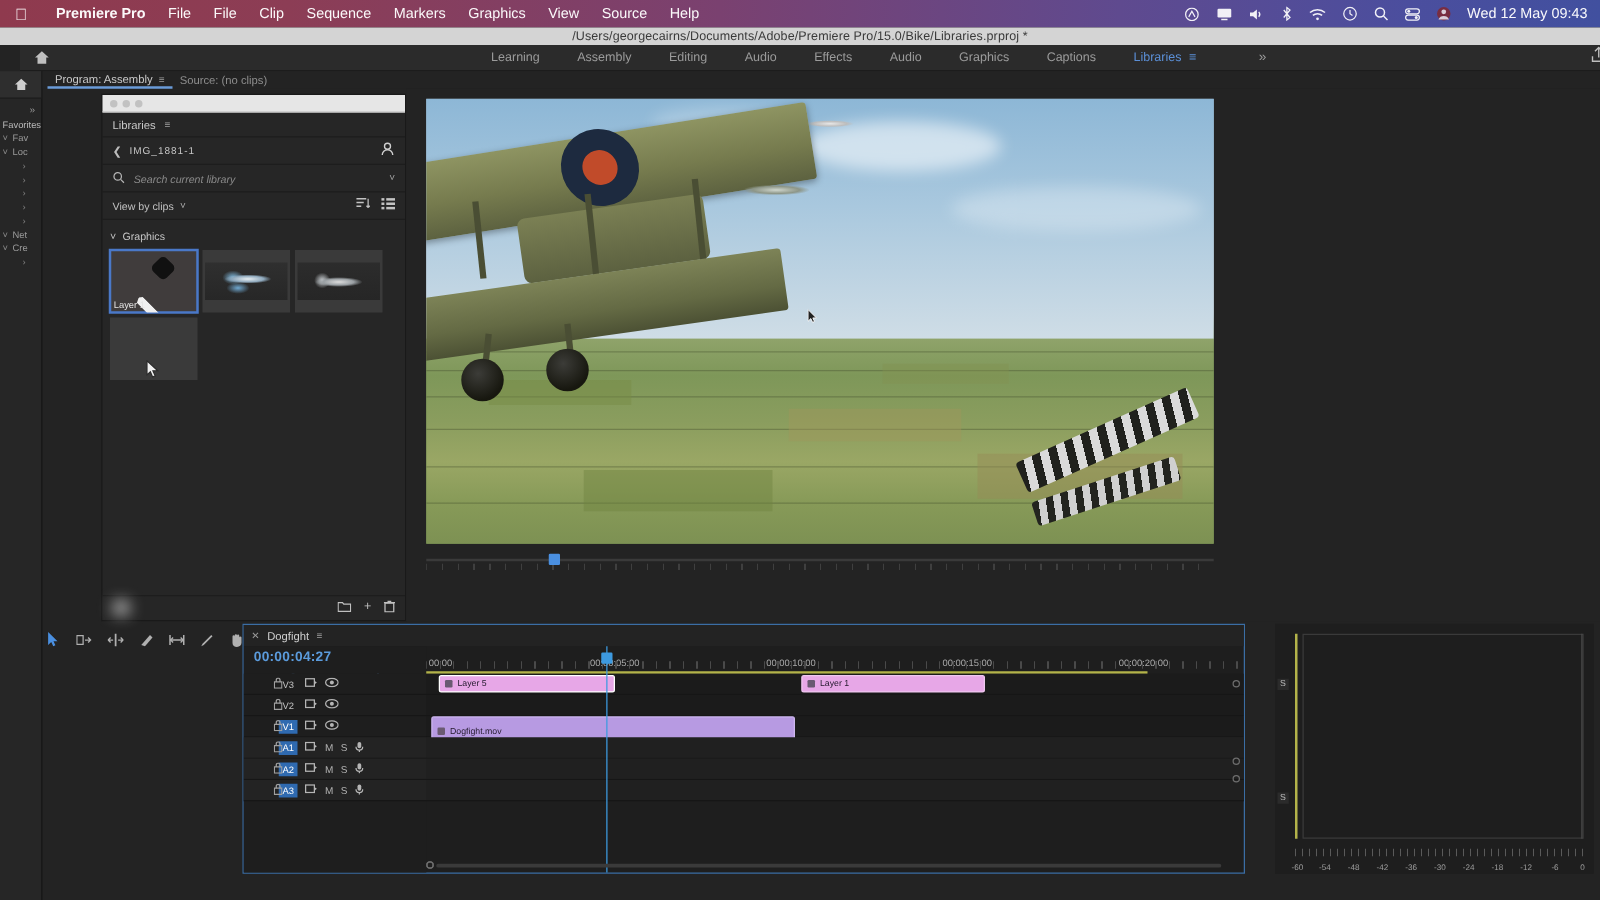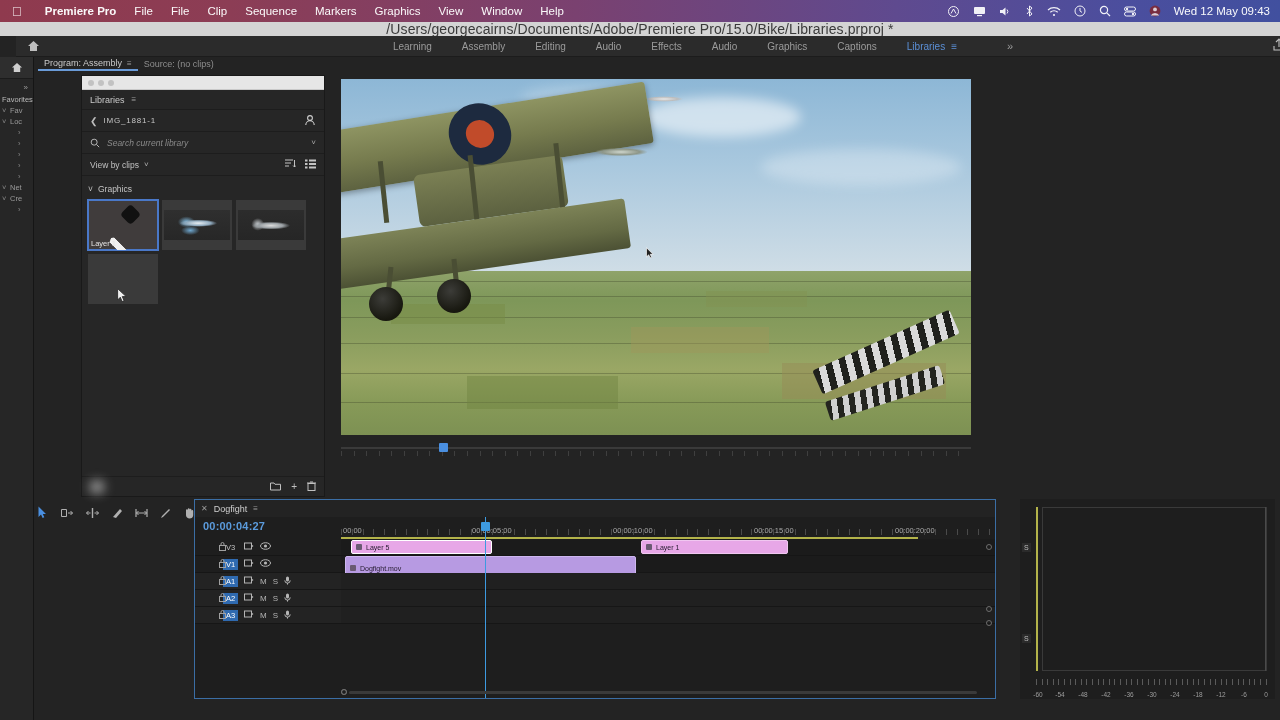--- a/index.html
+++ b/index.html
@@ -23,21 +23,21 @@
   .macbar .mi.bold { font-weight: bold; }
   .macbar .right { margin-left: auto; display: flex; align-items: center; padding-right: 10px; gap: 13px; }
   .macbar .right .ic { font-size: 11px; opacity: .92; display:flex; align-items:center; }
   .macbar .right .clock { font-size: 11.5px; opacity: .97; }
 
   
   .titlebar {
     position: absolute; left: 0; top: 22px; width: 1280px; height: 14px;
     background: #d4d4d4; display: flex; align-items: center; justify-content: center;
   }
-  .titlebar .path { font-size: 14px; color: #3a3a3a; letter-spacing: .1px; }
+  .titlebar .path { font-size: 10px; color: #3a3a3a; letter-spacing: .1px; }
 
   
   .wsbar {
     position: absolute; left: 16px; top: 36px; width: 1280px; height: 21px;
     background: #2b2b2b; border-bottom: 1px solid #1c1c1c;
     display: flex; align-items: center;
   }
   .home-btn { width: 34px; display: flex; justify-content: center; align-items: center; color: #bfbfbf; }
   .ws-tabs { display: flex; align-items: center; gap: 30px; margin: 0 auto; padding-left: 60px; }
   .ws-tab { font-size: 10px; color: #9b9b9b; white-space: nowrap; }
@@ -273,21 +273,21 @@
   <div class="macbar">
     <span class="apple"></span>
     <span class="mi bold">Premiere Pro</span>
     <span class="mi">File</span>
     <span class="mi">File</span>
     <span class="mi">Clip</span>
     <span class="mi">Sequence</span>
     <span class="mi">Markers</span>
     <span class="mi">Graphics</span>
     <span class="mi">View</span>
-    <span class="mi">Window</span>
+    <span class="mi">Source</span>
     <span class="mi">Help</span>
     <span class="right">
       <span class="ic">
         <svg width="13" height="11" viewBox="0 0 13 11">
             <circle cx="6.5" cy="5.5" r="5" fill="none" stroke="#fff" stroke-width="1"></circle>
             <path d="M4 7.5 L6.5 3 L9 7.5" fill="none" stroke="#fff" stroke-width="1"></path>
           </svg>
       </span>
       <span class="ic">
         <svg width="13" height="11" viewBox="0 0 13 11">
@@ -783,20 +783,44 @@
             <span class="sq"></span>
               <span>Layer 5</span>
           </div>
           <div class="clip gfx" style="left:300px;width:147px">
             <span class="sq"></span>
               <span>Layer 1</span>
           </div>
         </div>
       </div>
 
+      <div class="trk">
+        <div class="hdr">
+          <span class="lock">
+            <svg width="7" height="9" viewBox="0 0 7 9">
+                <rect x="0.5" y="3.5" width="6" height="5" fill="none" stroke="#a0a0a0"></rect>
+                <path d="M2 3.5V2a1.5 1.5 0 013 0v1.5" fill="none" stroke="#a0a0a0"></path>
+              </svg>
+          </span>
+          <span class="tname">V2</span>
+          <span class="ic">
+            <svg width="10" height="8" viewBox="0 0 10 8">
+                <rect x="0.5" y="1" width="7" height="6" fill="none" stroke="#b5b5b5"></rect>
+                <path d="M7.5 2.5l2 1.5-2 1.5z" fill="#b5b5b5"></path>
+              </svg>
+          </span>
+          <span class="ic">
+            <svg width="11" height="8" viewBox="0 0 11 8">
+                <ellipse cx="5.5" cy="4" rx="5" ry="3.3" fill="none" stroke="#b5b5b5"></ellipse>
+                <circle cx="5.5" cy="4" r="1.6" fill="#b5b5b5"></circle>
+              </svg>
+          </span>
+        </div>
+        <div class="body"></div>
+      </div>
 
       <div class="trk">
         <div class="hdr">
           <span class="lock">
             <svg width="7" height="9" viewBox="0 0 7 9">
                 <rect x="0.5" y="3.5" width="6" height="5" fill="none" stroke="#a0a0a0"></rect>
                 <path d="M2 3.5V2a1.5 1.5 0 013 0v1.5" fill="none" stroke="#a0a0a0"></path>
               </svg>
           </span>
           <span class="tname sel">V1</span>

